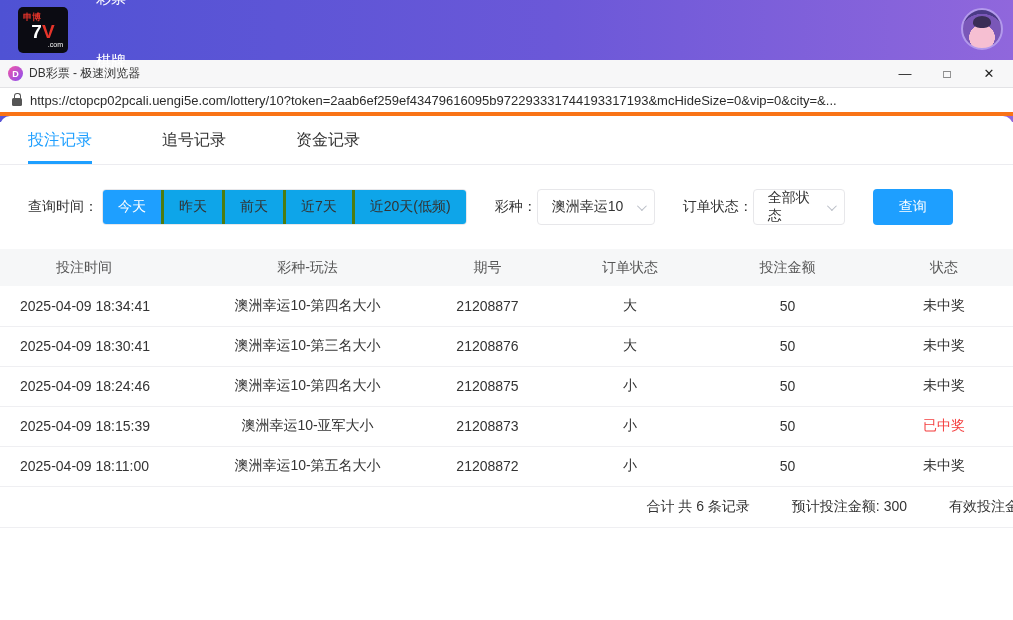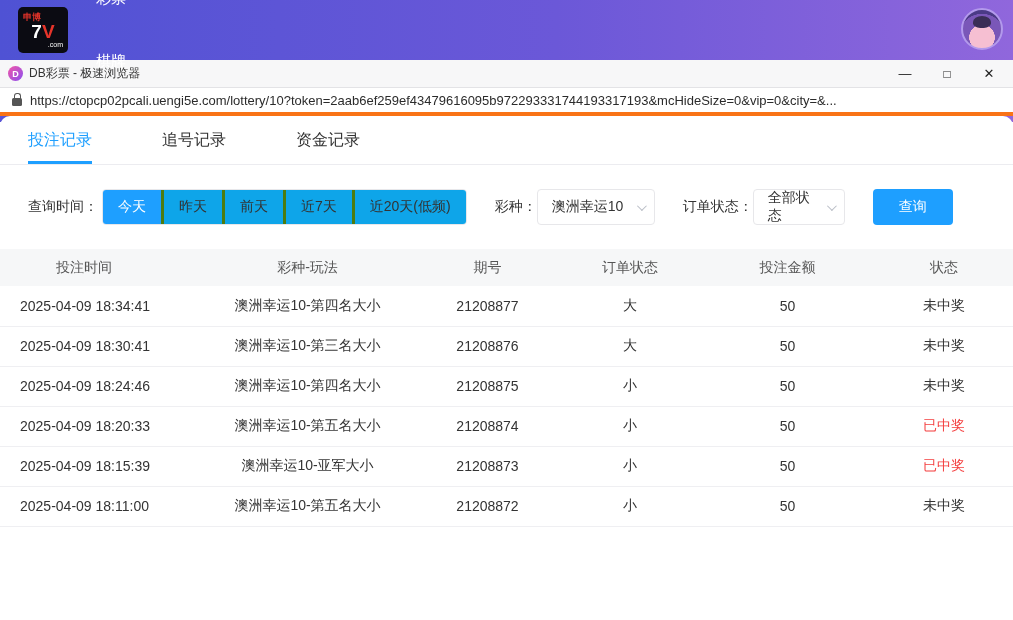--- a/index.html
+++ b/index.html
@@ -190,40 +190,37 @@
       </tr>
       <tr>
         <td>2025-04-09 18:24:46</td>
         <td>澳洲幸运10-第四名大小</td>
         <td>21208875</td>
         <td>小</td>
         <td>50</td>
         <td>未中奖</td>
       </tr>
       <tr>
-        <td>2025-04-09 18:20:33</td>
-        <td>澳洲幸运10-第五名大小</td>
-        <td>21208874</td>
-        <td>小</td>
-        <td>50</td>
-        <td class="won">已中奖</td>
-      </tr>
-      <tr>
         <td>2025-04-09 18:15:39</td>
         <td>澳洲幸运10-亚军大小</td>
         <td>21208873</td>
         <td>小</td>
         <td>50</td>
         <td class="won">已中奖</td>
       </tr>
       <tr>
         <td>2025-04-09 18:11:00</td>
         <td>澳洲幸运10-第五名大小</td>
         <td>21208872</td>
         <td>小</td>
         <td>50</td>
         <td>未中奖</td>
       </tr>
     </tbody>
   </table>
 
+  <div class="tfoot">
+    <span>合计 共 6 条记录</span>
+    <span>预计投注金额: 300</span>
+    <span>有效投注金</span>
+  </div>
 
 </div>
 
 </body></html>

